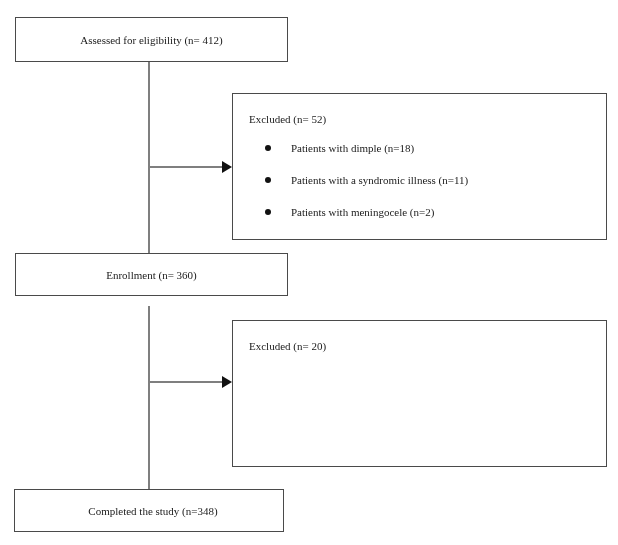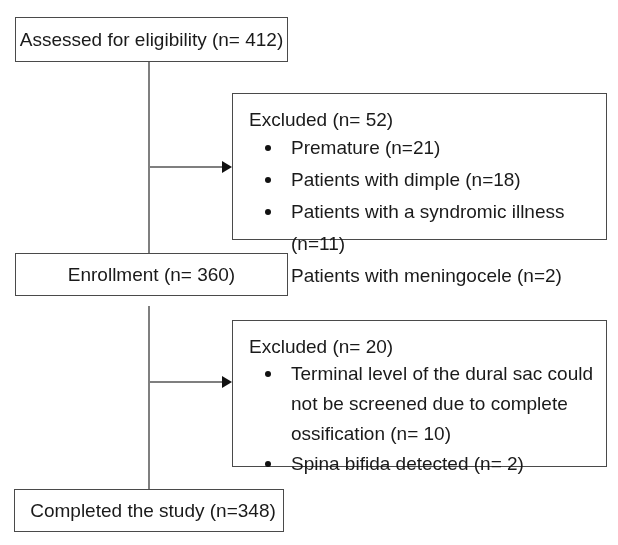--- a/index.html
+++ b/index.html
@@ -1,22 +1,22 @@
 <!DOCTYPE html>
 <html><head>
 <meta charset="utf-8">
 <style>
   html,body{margin:0;padding:0;background:#ffffff;}
   .canvas{
     position:relative;
     width:618px;height:545px;
     background:#ffffff;
-    font-family:Liberation Sans, sans-serif;
+    font-family:Liberation Serif, serif;
     color:#1a1a1a;
-    font-size:19px;
+    font-size:11px;
     overflow:hidden;
   }
   .box{
     position:absolute;
     background:#ffffff;
     border:1.5px solid #4a4a4a;
     box-sizing:border-box;
   }
   .main-box{
     display:flex;align-items:center;justify-content:center;
@@ -84,40 +84,35 @@
     <span>Assessed for eligibility (n= 412)</span>
   </div>
 
   <div class="vline vline-1"></div>
   <div class="hline hline-1"></div>
   <div class="arrowhead arrowhead-1"></div>
 
   <div class="box side-box box-excluded1">
     <div class="side-title">Excluded (n= 52)</div>
     <ul class="bullets">
-        <li>Premature (n=21)</li>
         <li>Patients with dimple (n=18)</li>
         <li>Patients with a syndromic illness (n=11)</li>
         <li>Patients with meningocele (n=2)</li>
       </ul>
   </div>
 
   <div class="box main-box box-enrollment">
     <span>Enrollment (n= 360)</span>
   </div>
 
   <div class="vline vline-2"></div>
   <div class="hline hline-2"></div>
   <div class="arrowhead arrowhead-2"></div>
 
   <div class="box side-box box-excluded2">
     <div class="side-title">Excluded (n= 20)</div>
-    <ul class="bullets">
-        <li>Terminal level of the dural sac could not be screened due to complete ossification (n= 10)</li>
-        <li>Spina bifida detected (n= 2)</li>
-      </ul>
   </div>
 
   <div class="box main-box box-completed">
     <span>Completed the study (n=348)</span>
   </div>
 
 </div>
 
 </body></html>

